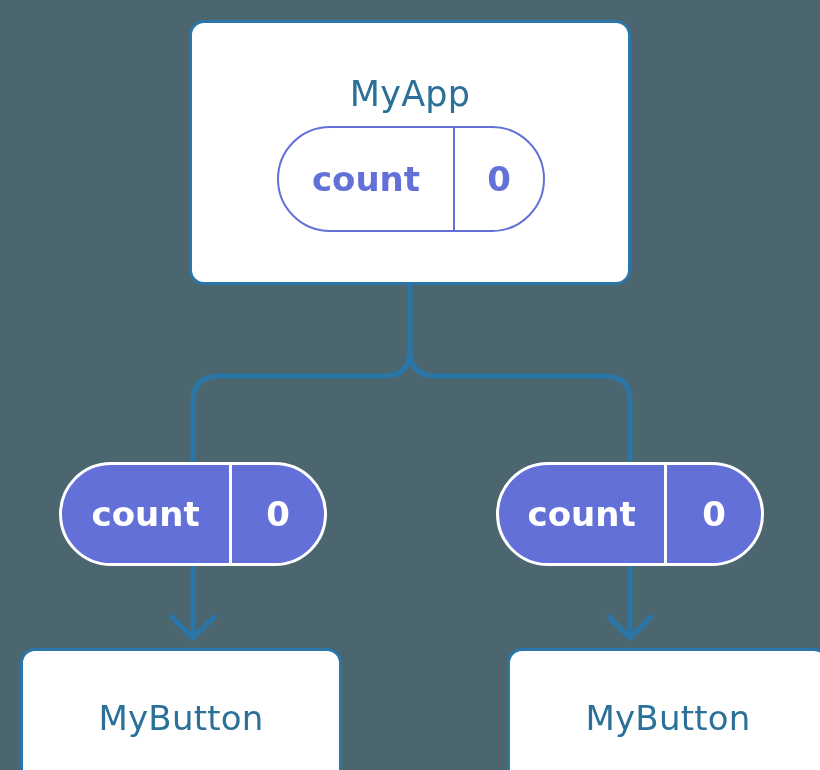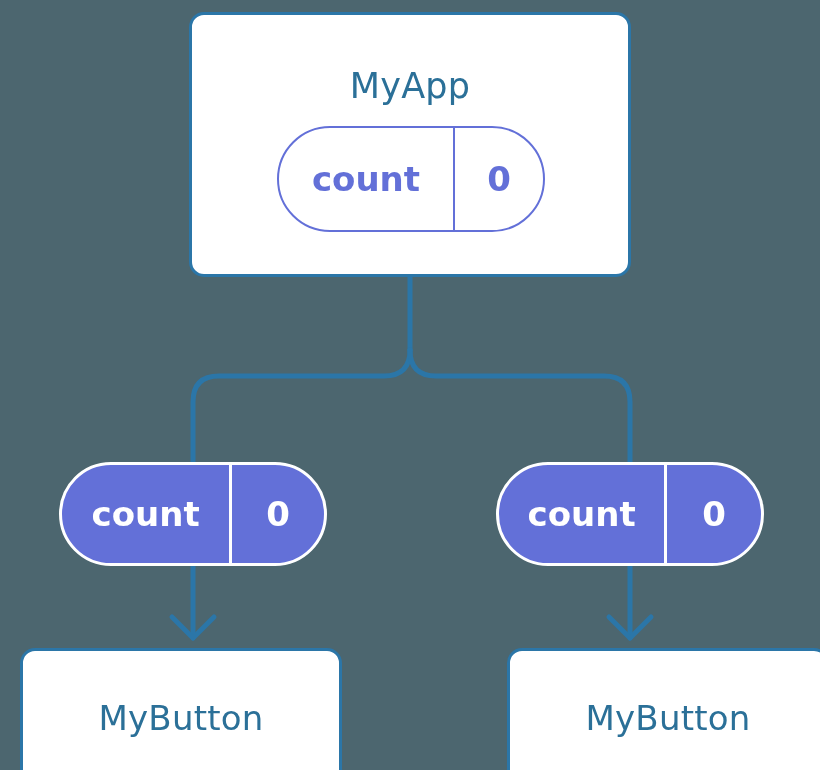--- a/index.html
+++ b/index.html
@@ -43,21 +43,21 @@
   .component-title {
     color: #2b7098;
     font-size: 35px;
     line-height: 1;
     letter-spacing: 0.2px;
     white-space: nowrap;
   }
   
   #node-myapp {
     left: 189px;
-    top: 12px;
+    top: 20px;
     width: 442px;
     height: 265px;
     justify-content: flex-start;
   }
   #node-myapp .component-title {
     margin-top: 54px;
   }
   
   .leaf-box {
     justify-content: center;

